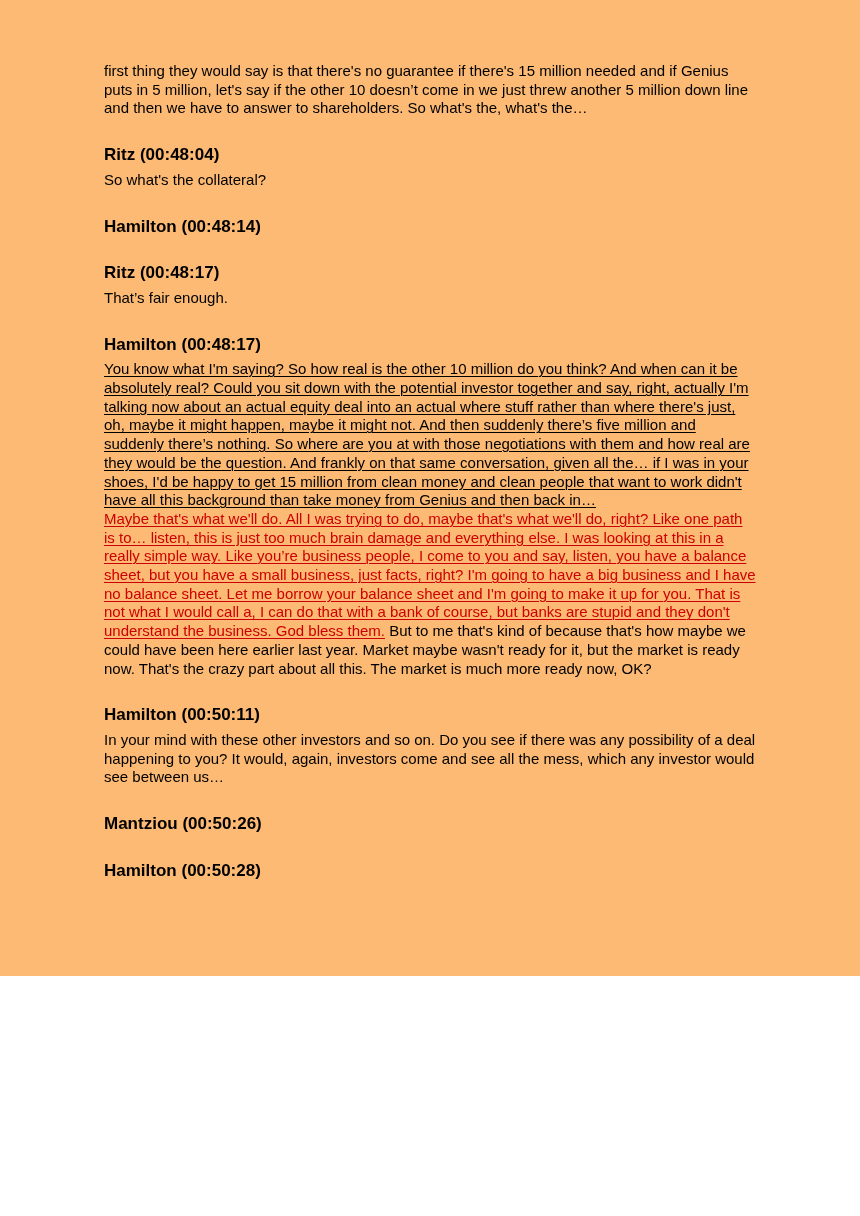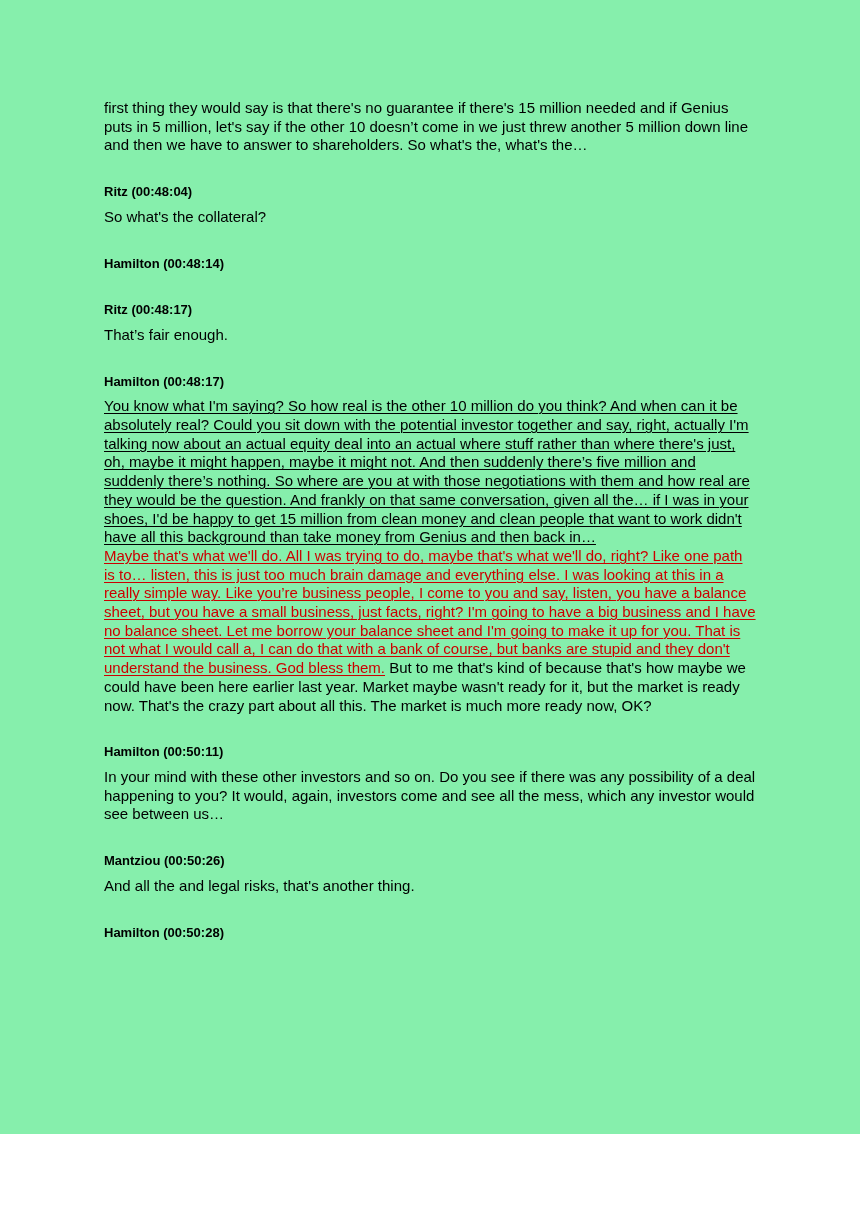--- a/index.html
+++ b/index.html
@@ -8,30 +8,30 @@
     background: #ffffff;
   }
   body {
     width: 860px;
     height: 1216px;
     overflow: hidden;
   }
   .page {
     box-sizing: border-box;
     width: 860px;
-    height: 1134px;
-    padding: 99px 104px 0 104px;
+    height: 976px;
+    padding: 62px 104px 0 104px;
     font-family: "Liberation Sans", "DejaVu Sans", sans-serif;
     font-size: 15px;
     line-height: 18.7px;
     color: #000000;
-    background: #86efac;
+    background: #fdba74;
   }
   .speaker-heading {
-    font-size: 13px;
+    font-size: 17px;
     font-weight: bold;
     margin: 28px 0 6px 0;
     padding: 0;
   }
   .utterance {
     margin: 0;
     padding: 0;
   }
   .block:first-child .utterance {
     margin-top: 0;
@@ -78,18 +78,17 @@
     </div>
     <div class="block">
       <p class="utterance"><span class="seg-red-underline">Maybe that's what we'll do. All I was trying to do, maybe that's what we'll do, right? Like one path is to… listen, this is just too much brain damage and everything else. I was looking at this in a really simple way. Like you’re business people, I come to you and say, listen, you have a balance sheet, but you have a small business, just facts, right? I'm going to have a big business and I have no balance sheet. Let me borrow your balance sheet and I'm going to make it up for you. That is not what I would call a, I can do that with a bank of course, but banks are stupid and they don't understand the business. God bless them.</span><span class="seg-plain"> But to me that's kind of because that's how maybe we could have been here earlier last year. Market maybe wasn't ready for it, but the market is ready now. That's the crazy part about all this. The market is much more ready now, OK?</span></p>
     </div>
     <div class="block">
       <h2 class="speaker-heading"><span>Hamilton</span> (<span>00:50:11</span>)</h2>
       <p class="utterance"><span class="seg-plain">In your mind with these other investors and so on. Do you see if there was any possibility of a deal happening to you? It would, again, investors come and see all the mess, which any investor would see between us…</span></p>
     </div>
     <div class="block">
       <h2 class="speaker-heading"><span>Mantziou</span> (<span>00:50:26</span>)</h2>
-      <p class="utterance"><span class="seg-plain">And all the and legal risks, that's another thing.</span></p>
     </div>
     <div class="block">
       <h2 class="speaker-heading"><span>Hamilton</span> (<span>00:50:28</span>)</h2>
     </div>
   </main>
 
 </body></html>

